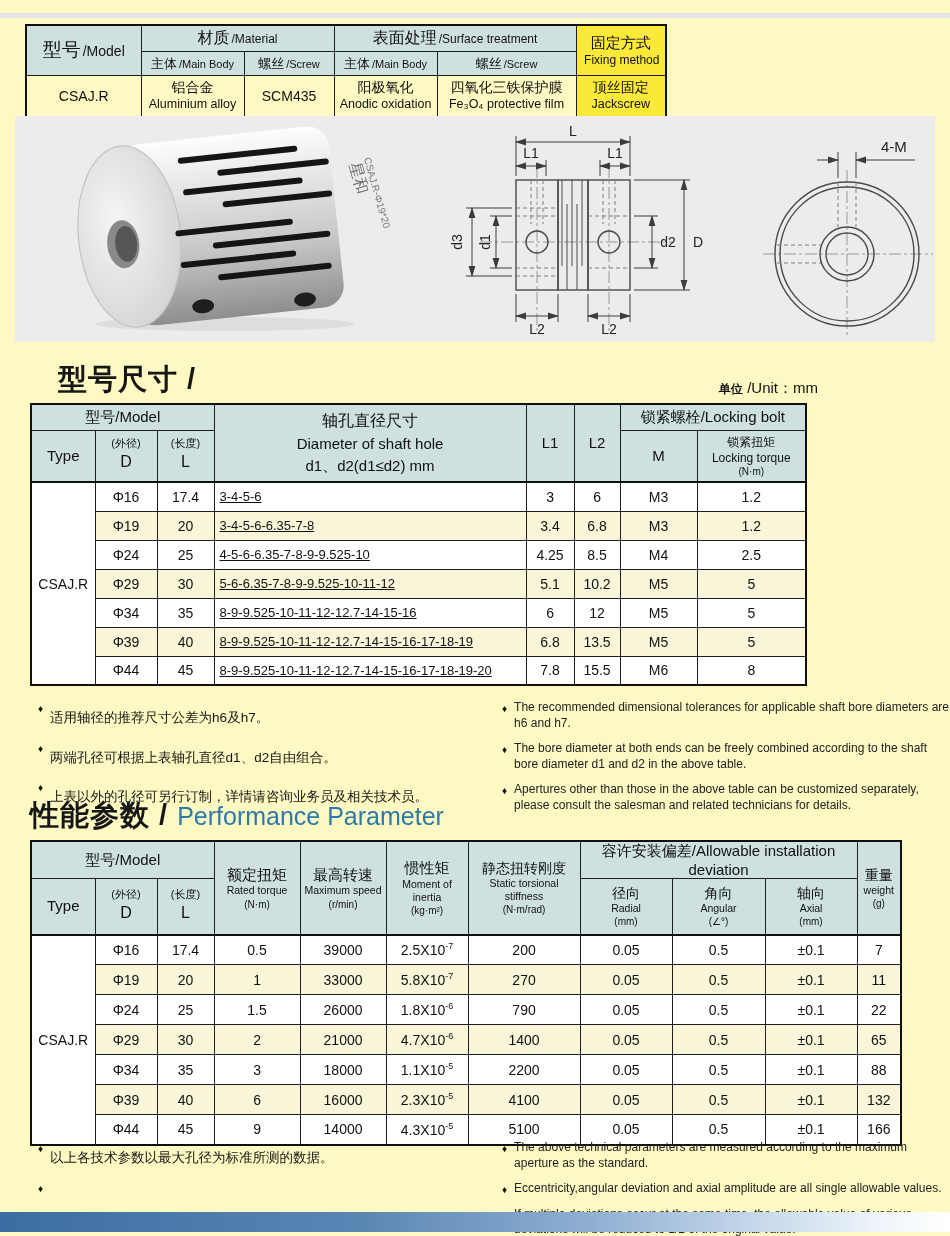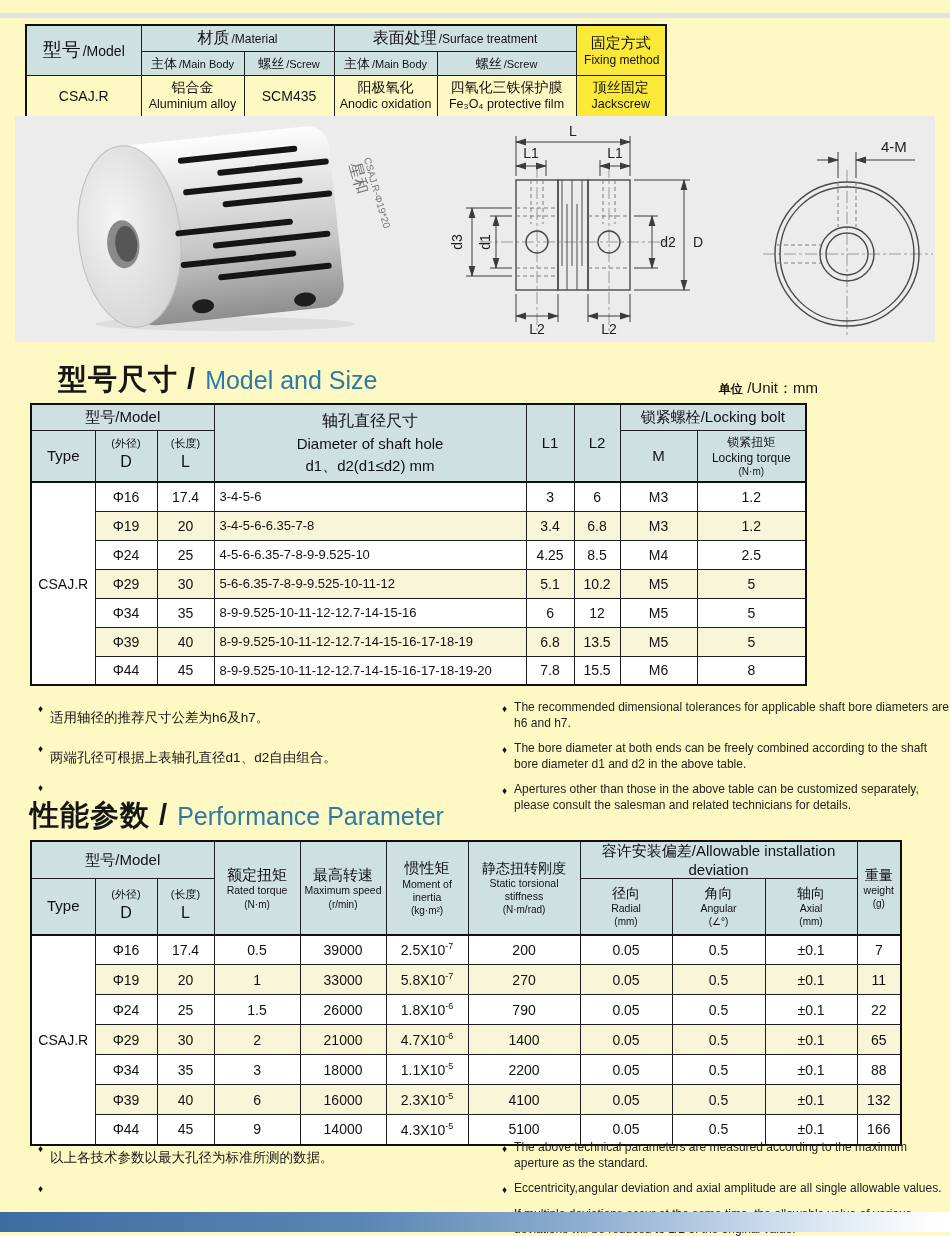--- a/index.html
+++ b/index.html
@@ -54,21 +54,21 @@
   .h-zh  { font-size:15px; line-height:1.3; }
   .h-en  { font-size:10.5px; line-height:1.25; }
   .h-unit{ font-size:10px; line-height:1.3; }
   .h-sub { font-size:11px; line-height:1.2; }
   .h-big { font-size:16px; line-height:1.5; }
   .h-big2{ font-size:15px; line-height:1.45; }
   .h-mid { font-size:14px; line-height:1.3; }
   .h-dev { font-size:11.5px; }
   .data-table td { height:29px; font-size:14px; background:#fff; }
   .perf-table td { height:30px; }
-  .data-table td.left { text-align:left; padding-left:5px; font-size:13px; }
+  .data-table td.left { text-align:left; padding-left:5px; font-size:13px;text-decoration:underline; }
   .data-table tr.highlight td { background:#f8f5d8; }
   .data-table td.type-cell { background:#fff; font-size:14px; }
   sup { font-size:9px; }
 
   
   .notes { position:absolute; display:flex; }
   .notes-zh { width:462px; }
   .notes-en { width:448px; margin-left:2px; }
   .note-item { display:flex; margin-bottom:12px; }
   .notes-en .note-item { margin-bottom:10px; }
@@ -280,21 +280,20 @@
       <line x1="83" y1="60" x2="83" y2="34"></line>
         <line x1="101" y1="60" x2="101" y2="34"></line>
       <line x1="62" y1="42" x2="83" y2="42" marker-end="url(#ah2)"></line>
       <line x1="160" y1="42" x2="101" y2="42" marker-end="url(#ah2)"></line>
     </g>
     <text x="126" y="34" font-size="15" fill="#222">4-M</text>
   </svg>
 
   <div class="sec-head" style="left:30px; top:360px; width:775px; height:42px;margin-left:28px;">
     <span class="t-zh">型号尺寸 /</span>
-    <span class="t-en">Model and Size</span>
     <span class="unit-label">
       <span class="u-zh">单位</span>
       <span class="u-en">/Unit：mm</span>
     </span>
   </div>
 
   <table class="data-table size-table">
     <colgroup>
         <col style="width:64px">
         <col style="width:62px">
@@ -408,20 +407,21 @@
         <div class="note-item">
           <span class="note-bullet">♦</span>
           <span class="note-text">适用轴径的推荐尺寸公差为h6及h7。</span>
         </div>
         <div class="note-item">
           <span class="note-bullet">♦</span>
           <span class="note-text">两端孔径可根据上表轴孔直径d1、d2自由组合。</span>
         </div>
         <div class="note-item">
           <span class="note-bullet">♦</span>
+          <span class="note-text">上表以外的孔径可另行订制，详情请咨询业务员及相关技术员。</span>
         </div>
       </div>
     <div class="notes-en">
         <div class="note-item">
           <span class="note-bullet">♦</span>
           <span class="note-text">The recommended dimensional tolerances for applicable shaft bore diameters are h6 and h7.</span>
         </div>
         <div class="note-item">
           <span class="note-bullet">♦</span>
           <span class="note-text">The bore diameter at both ends can be freely combined according to the shaft bore diameter d1 and d2 in the above table.</span>

